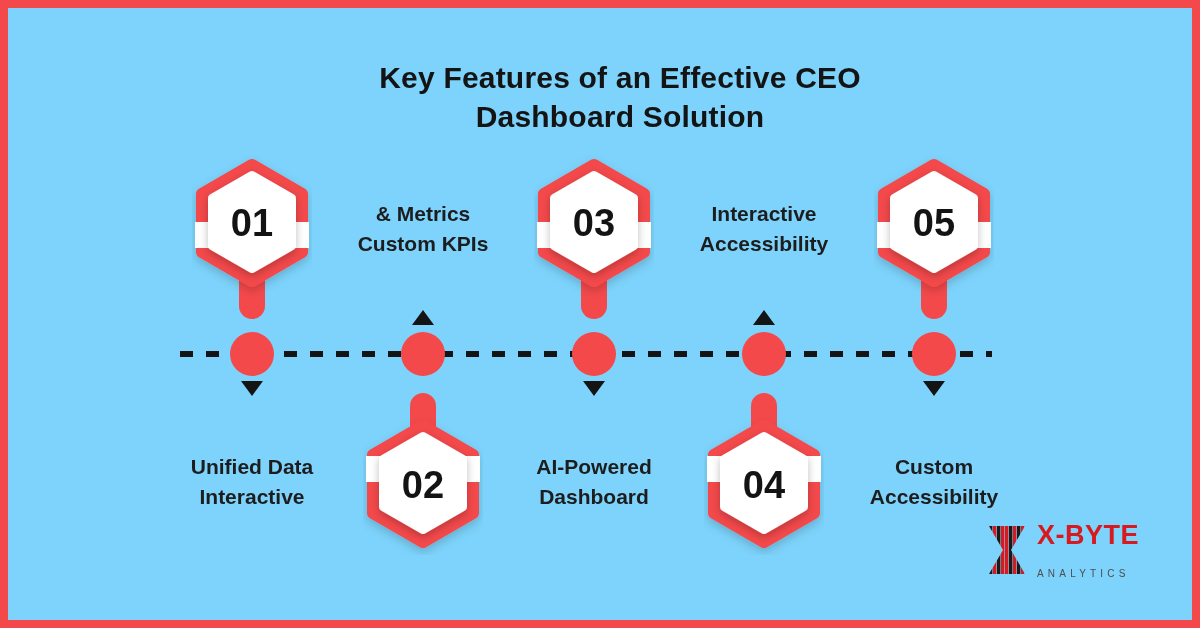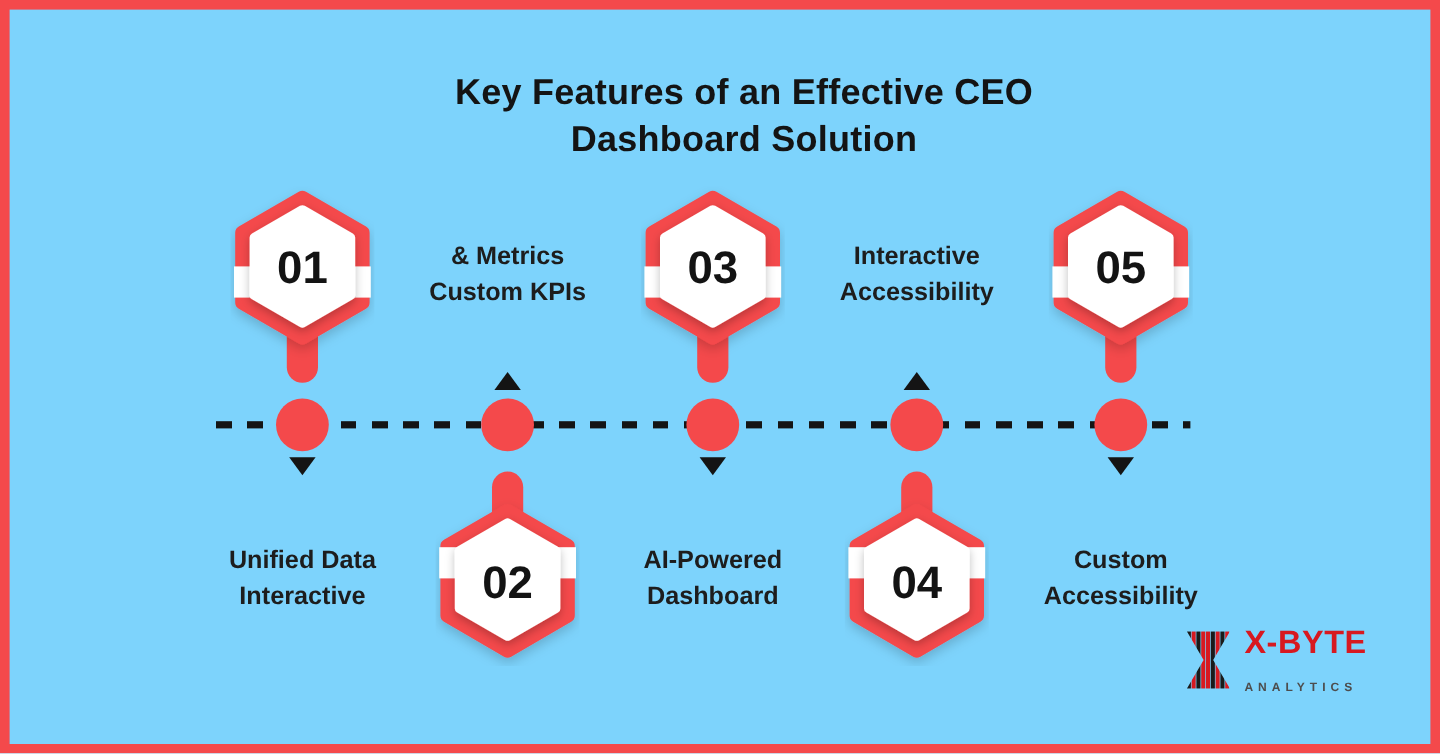--- a/index.html
+++ b/index.html
@@ -49,21 +49,21 @@
   .label span { display:block; }
   .logo {
     position:absolute; left:986px; top:521px;
     display:flex; align-items:center; gap:9px; z-index:10;
   }
   .logo-name {
     font-size:27px; font-weight:800; color:var(--logo-red,#D71920);
     line-height:28px; letter-spacing:0.5px;
   }
   .logo-sub {
-    font-size:10px; font-weight:700; color:var(--logo-gray,#4D4D4D);
+    font-size:10px; font-weight:400; color:var(--logo-gray,#4D4D4D);
     letter-spacing:4.2px; margin-top:19px;
   }
   .lg-r { fill:var(--logo-red,#D71920); }
   .lg-b { fill:#1a1a1a; }
 </style>
 </head>
 <body>
 
 <div class="page">
 

